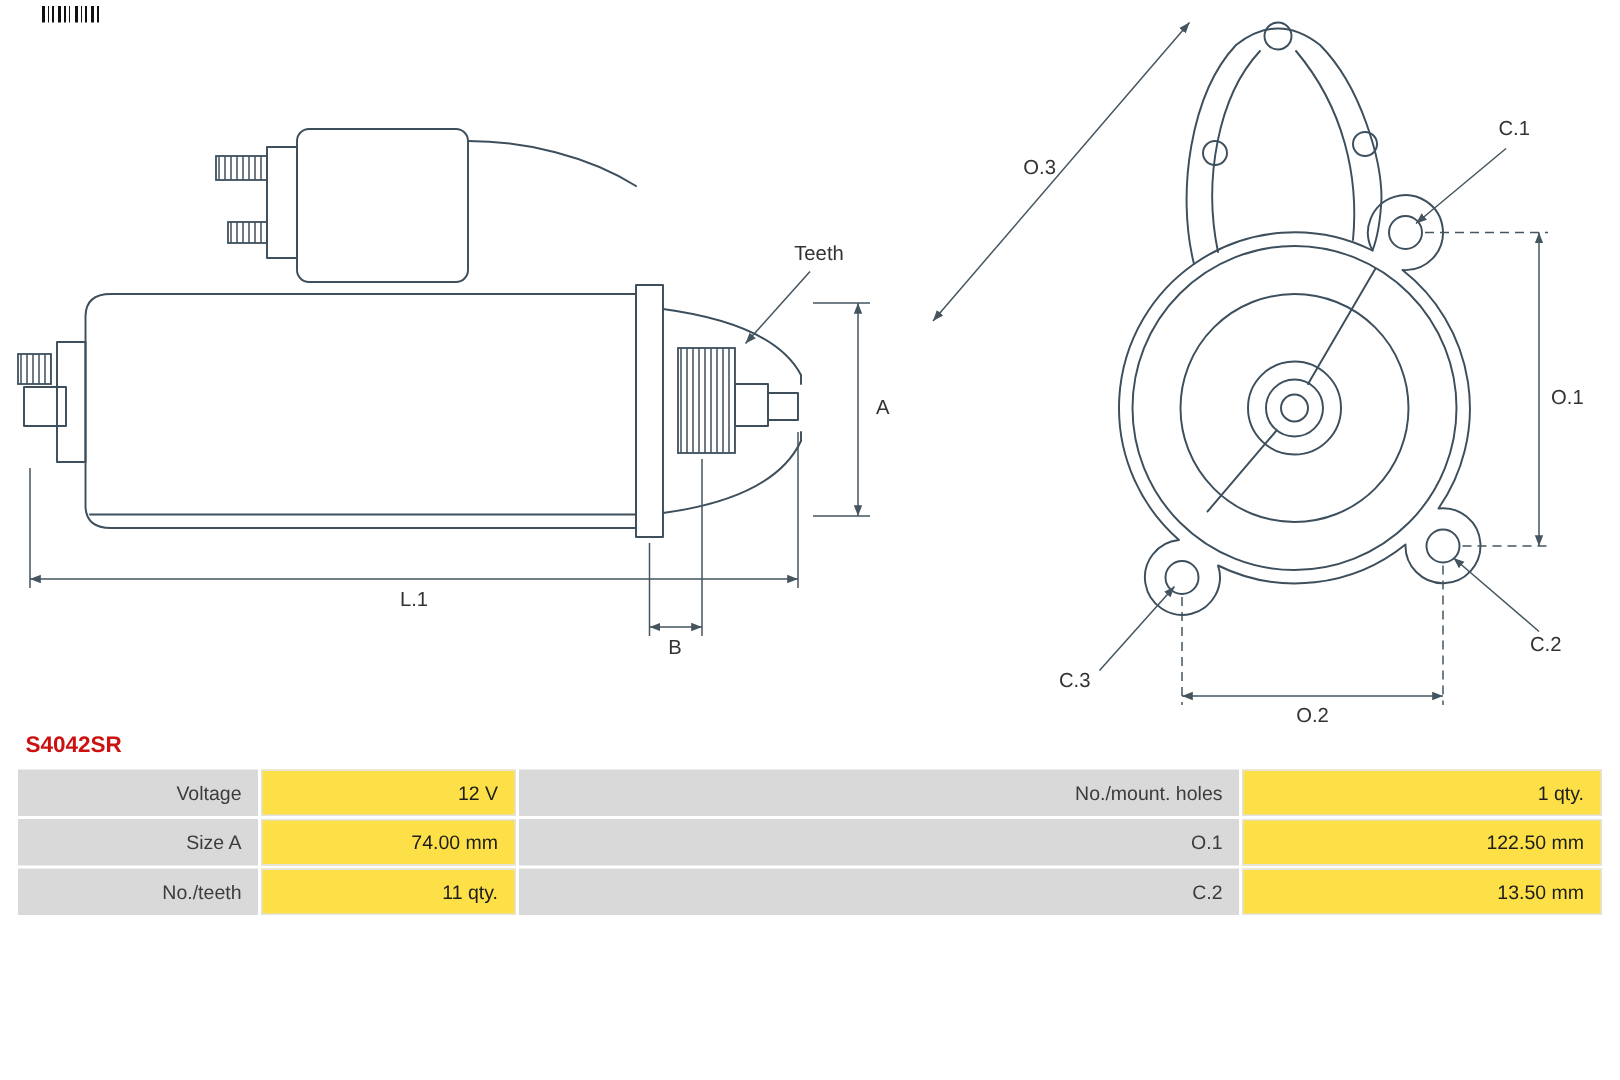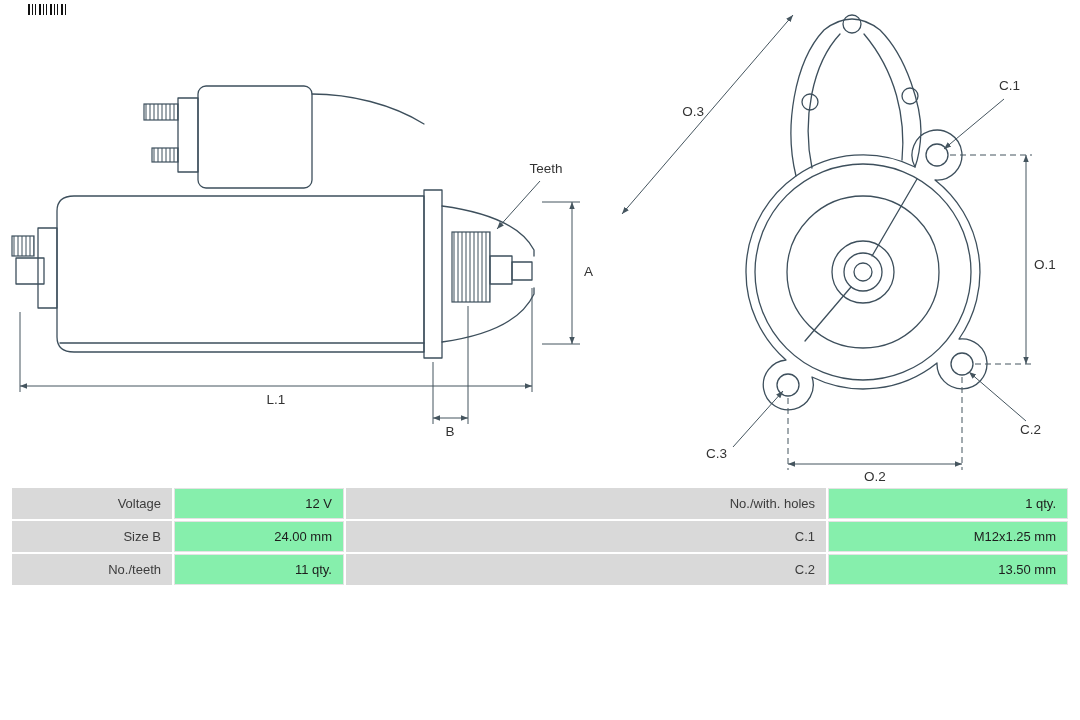--- a/index.html
+++ b/index.html
@@ -19,21 +19,21 @@
   .dsh { stroke-dasharray:6 4; }
 
   .part-number { color:#cc1111; font-size:15px; font-weight:bold;
                  line-height:18px; padding:2px 0 5px 17px; }
 
   table.specs { width:1060px; margin:0 10px; border-collapse:separate;
                 border-spacing:2px; table-layout:fixed; font-size:13px; }
   .specs td { height:31px; padding:1px 11px 1px 4px; text-align:right;
               vertical-align:middle; white-space:nowrap; overflow:hidden;margin-top:48px; }
   .specs td.lbl { background:#d9d9d9; color:#3c3c3c; }
-  .specs td.val { background:#86efac; border:1px solid #e3e3e3; color:#1d1d1d; }
+  .specs td.val { background:#fde047; border:1px solid #e3e3e3; color:#1d1d1d; }
 </style>
 </head>
 <body>
 
 <div class="page">
 
   <div class="diagram">
     <div class="barcode"></div>
 
     <svg width="1080" height="486" viewBox="0 0 1080 486">
@@ -159,40 +159,41 @@
         <g>
           <path class="dim dsh" d="M 788 398 V 470"></path>
           <path class="dim dsh" d="M 962 377 V 470"></path>
           <path class="dim" d="M 788 464 H 962" marker-start="url(#ah)" marker-end="url(#ah)"></path>
           <text x="875" y="481" text-anchor="middle">O.2</text>
         </g>
       </g>
     </svg>
   </div>
 
+  <div class="part-number">S4042SR</div>
 
   <table class="specs">
     <colgroup>
       <col style="width:160px">
         <col style="width:170px">
         <col>
         <col style="width:240px">
     </colgroup>
     <tbody>
       <tr>
         <td class="lbl">Voltage</td>
         <td class="val">12 V</td>
-        <td class="lbl">No./with. holes</td>
+        <td class="lbl">No./mount. holes</td>
         <td class="val">1 qty.</td>
       </tr>
       <tr>
-        <td class="lbl">Size B</td>
-        <td class="val">24.00 mm</td>
-        <td class="lbl">C.1</td>
-        <td class="val">M12x1.25 mm</td>
+        <td class="lbl">Size A</td>
+        <td class="val">74.00 mm</td>
+        <td class="lbl">O.1</td>
+        <td class="val">122.50 mm</td>
       </tr>
       <tr>
         <td class="lbl">No./teeth</td>
         <td class="val">11 qty.</td>
         <td class="lbl">C.2</td>
         <td class="val">13.50 mm</td>
       </tr>
     </tbody>
   </table>
 

